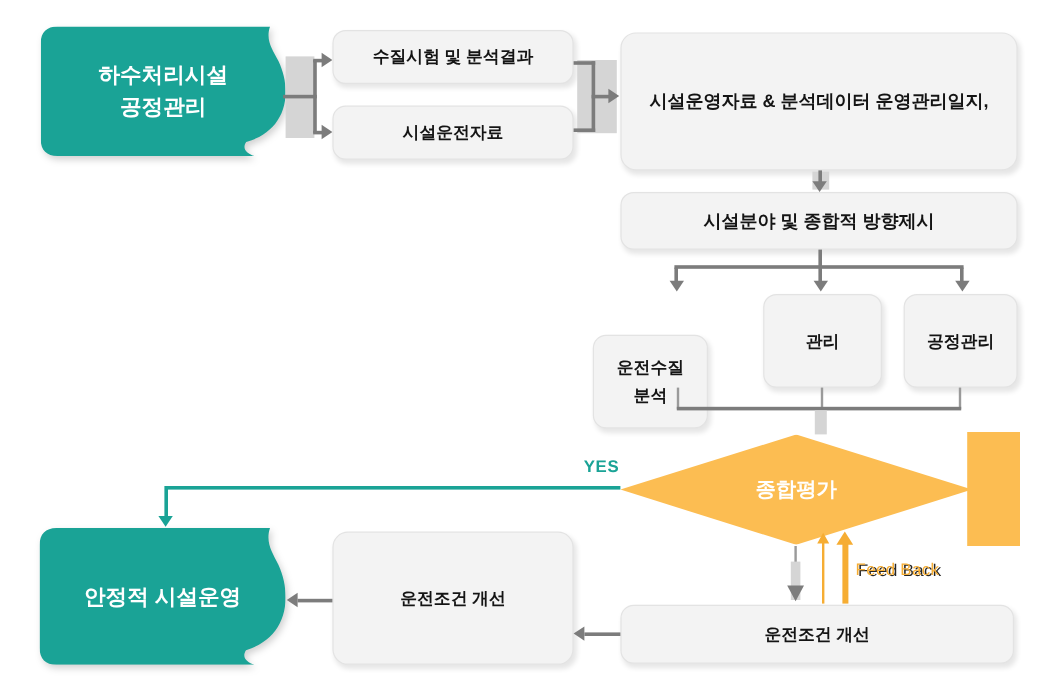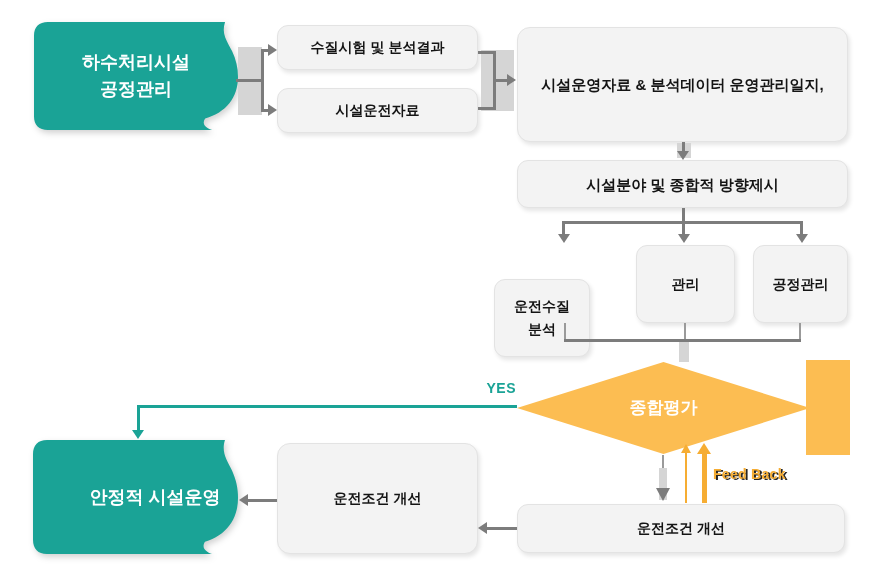--- a/index.html
+++ b/index.html
@@ -46,21 +46,21 @@
     display:flex; flex-direction:column; align-items:center; justify-content:center;
     color:#fff; font-weight:bold; font-size:17px; line-height:26px; text-align:center;
   }
   .orange-rect{position:absolute; left:806px; top:360px; width:44px; height:95px; background:var(--orange);}
   .yes-label{
     position:absolute; left:472px; top:380px; width:44px; text-align:right;
     color:var(--teal); font-weight:bold; font-size:14px; letter-spacing:.5px;
   }
   .feedback-label{
     position:absolute; left:713px; top:466px;
-    color:var(--orange-strong); font-weight:bold; font-size:14px;
+    color:var(--orange-strong); font-weight:normal; font-size:14px;
     text-shadow:2px 1px 0 #262626; letter-spacing:.3px;
   }
   .fs14{font-size:14px; line-height:23px;}
   .fs15{font-size:15px; line-height:29px;}
 </style>
 </head>
 <body>
 
 <div class="canvas">
 
@@ -137,21 +137,21 @@
   <div class="diamond">
     <span>종합평가</span>
   </div>
   <div class="orange-rect"></div>
 
   <div class="line teal" style="left:139px;top:405px;width:378px;height:3px;"></div>
   <div class="line teal" style="left:137px;top:405px;width:3px;height:27px;"></div>
   <div class="arr down teal" style="left:132px;top:430px;"></div>
   <div class="yes-label">YES</div>
 
-  <div class="abs tealwrap" style="left:33px;top:440px;width:205px;height:114px;padding-left:39px;">
+  <div class="abs tealwrap" style="left:33px;top:440px;width:205px;height:114px;">
     <svg viewBox="0 0 205 112" width="205" height="114" preserveAspectRatio="none">
       <path d="M14 0 H192 C188 12 194 20 199 30 C203 39 205 47 205 57 C205 78 193 94 172 100 C168 106 173 110 179 112 H14 C5 112 0 107 0 98 V14 C0 5 5 0 14 0 Z" style="fill:var(--teal)"></path>
     </svg>
     <div class="tealtxt">
       <span>안정적 시설운영</span>
     </div>
   </div>
 
   <div class="box fs14" style="left:277px;top:443px;width:201px;height:111px;border-radius:13px;">
     <span>운전조건 개선</span>

